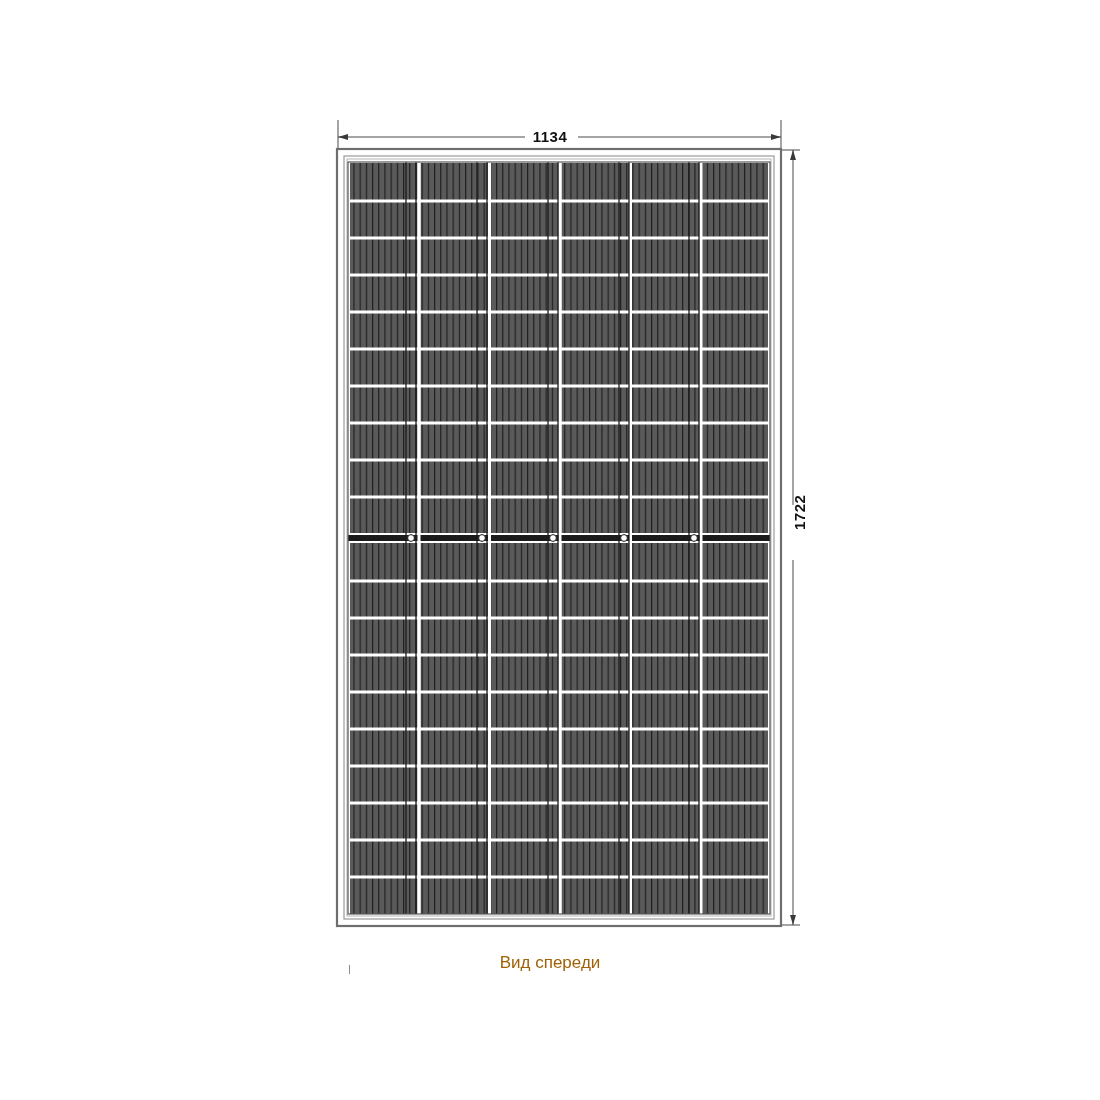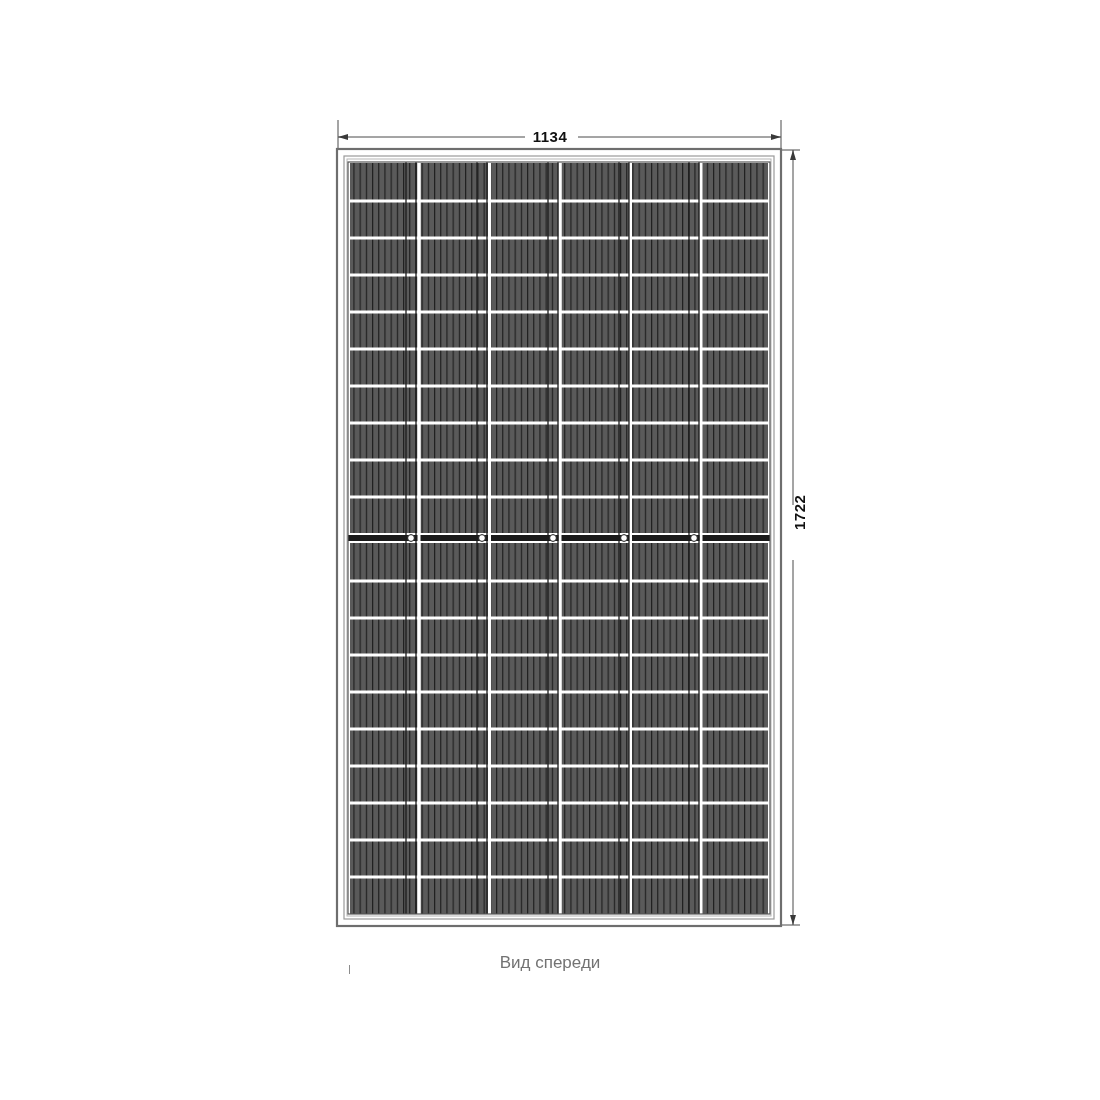--- a/index.html
+++ b/index.html
@@ -50,21 +50,21 @@
 
   
   #caption {
     position: absolute;
     left: 0;
     top: 953px;
     width: 1100px;
     text-align: center;
     font-family: "Liberation Sans", sans-serif;
     font-size: 17px;
-    color: #737373;
+    color: #a16207;
   }
 
   
   #corner-tick {
     position: absolute;
     left: 349px;
     top: 965px;
     width: 1px;
     height: 9px;
     background: #8c8c8c;

